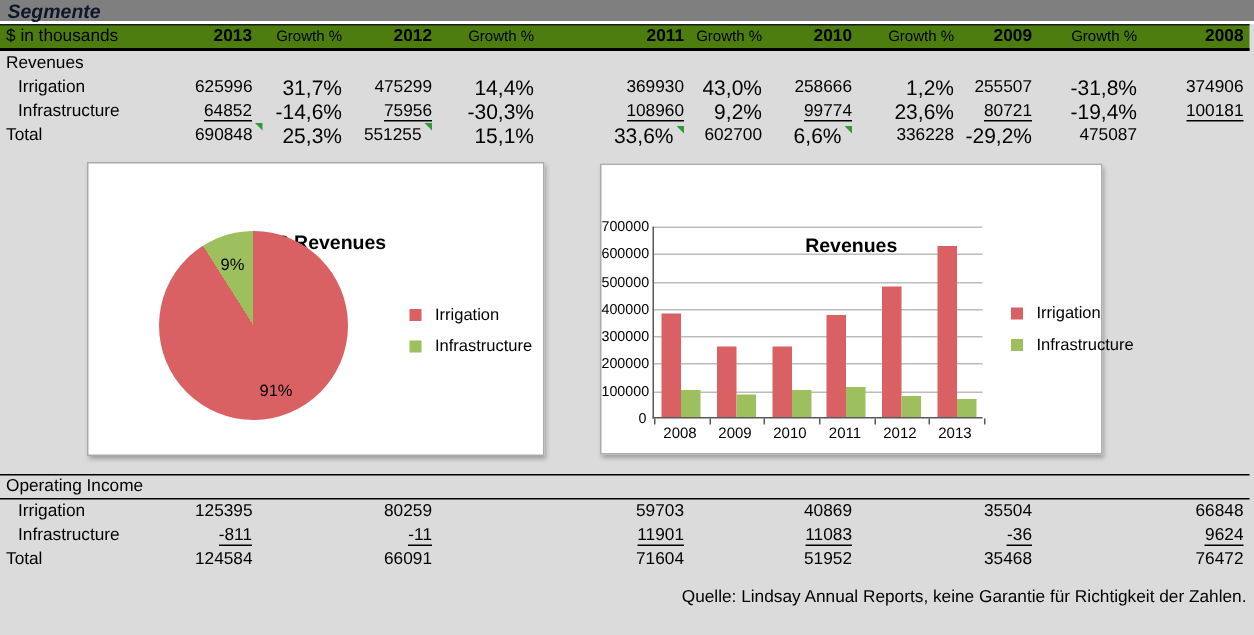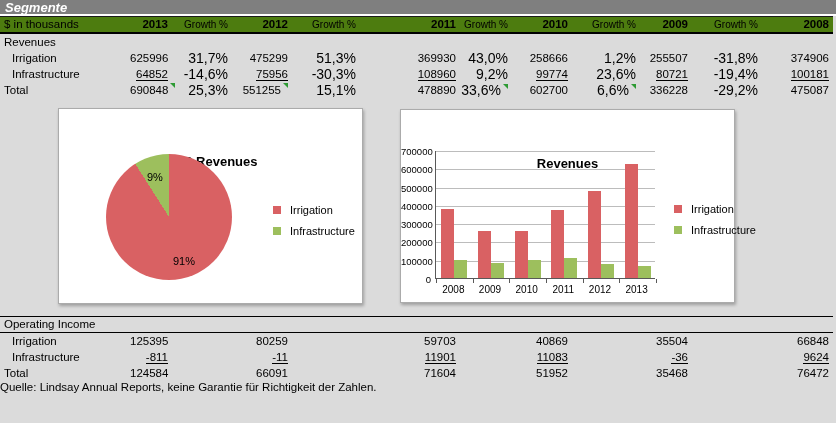--- a/index.html
+++ b/index.html
@@ -6,21 +6,21 @@
   html,body { margin:0; padding:0; }
   body {
     width:836px; height:423px; position:relative; overflow:hidden;
     background:#dbdbdb; color:#000;
     font-family:"Liberation Sans", sans-serif; font-size:11.5px;
   }
 
   
   .titlebar { height:16px; background:#7f7f7f; border-bottom:2px solid #fff;
     display:flex; align-items:center; padding:0 5px; }
-  .title-text { color:#ffffff; font-weight:bold; font-style:italic; font-size:13px; }
+  .title-text { color:#0f172a; font-weight:bold; font-style:italic; font-size:13px; }
 
   
   .grid { display:grid; width:833px;
     grid-template-columns:130px 42px 60px 60px 68px 100px 52px 60px 68px 52px 70px 71px; }
   .cell { height:16px; line-height:16px; white-space:nowrap; overflow:visible; }
   .cell.lbl { text-align:left; padding-left:4px; }
   .cell.indent { padding-left:12px; }
   .cell.num { text-align:right; padding-right:4px; }
   .cell.gr { font-size:14px; }
   .cell.hd { height:18px; line-height:15px; background:#4d7c0f;
@@ -57,21 +57,21 @@
   .bar { position:absolute; bottom:0; }
   .xtick { position:absolute; top:128px; width:1px; height:4px; background:#595959; }
   .bar-ylabels { position:absolute; left:0; top:41px; width:30px; height:128px; }
   .ytick { position:absolute; right:0; width:100%; text-align:right; font-size:9.5px; line-height:9px; }
   .bar-xlabels { position:absolute; left:34px; top:173px; width:220px; }
   .xlabel { display:inline-block; text-align:center; font-size:10px; }
   .bar-legend { position:absolute; left:273px; top:93px; }
 
   
   .op-section { margin-top:0; }
-  .footer { padding-right:5px; font-size:11.5px; }
+  .footer { margin-top:11px; text-align:right; padding-right:5px; font-size:11.5px; }
 </style>
 </head>
 <body>
 
 <div class="titlebar" style="background: rgb(127, 127, 127);">
   <span class="title-text">Segmente</span>
 </div>
 
 <div class="grid" id="revGrid">
     <div class="cell hd lbl">$ in thousands</div>
@@ -95,21 +95,21 @@
     <div class="cell "></div>
     <div class="cell "></div>
     <div class="cell "></div>
     <div class="cell "></div>
     <div class="cell "></div>
     <div class="cell "></div>
     <div class="cell lbl indent">Irrigation</div>
     <div class="cell num vl"><span>625996</span></div>
     <div class="cell num gr"><span>31,7%</span></div>
     <div class="cell num vl"><span>475299</span></div>
-    <div class="cell num gr"><span>51,3%</span></div>
+    <div class="cell num gr"><span>14,4%</span></div>
     <div class="cell num vl"><span>369930</span></div>
     <div class="cell num gr"><span>43,0%</span></div>
     <div class="cell num vl"><span>258666</span></div>
     <div class="cell num gr"><span>1,2%</span></div>
     <div class="cell num vl"><span>255507</span></div>
     <div class="cell num gr"><span>-31,8%</span></div>
     <div class="cell num vl"><span>374906</span></div>
     <div class="cell lbl indent">Infrastructure</div>
     <div class="cell num vl"><span class="uline">64852</span></div>
     <div class="cell num gr"><span>-14,6%</span></div>
@@ -120,21 +120,20 @@
     <div class="cell num vl"><span class="uline">99774</span></div>
     <div class="cell num gr"><span>23,6%</span></div>
     <div class="cell num vl"><span class="uline">80721</span></div>
     <div class="cell num gr"><span>-19,4%</span></div>
     <div class="cell num vl"><span class="uline">100181</span></div>
     <div class="cell lbl">Total</div>
     <div class="cell num vl"><span>690848</span><span class="flag"></span></div>
     <div class="cell num gr"><span>25,3%</span></div>
     <div class="cell num vl"><span>551255</span><span class="flag"></span></div>
     <div class="cell num gr"><span>15,1%</span></div>
-    <div class="cell num vl"><span>478890</span></div>
     <div class="cell num gr"><span>33,6%</span><span class="flag"></span></div>
     <div class="cell num vl"><span>602700</span></div>
     <div class="cell num gr"><span>6,6%</span><span class="flag"></span></div>
     <div class="cell num vl"><span>336228</span></div>
     <div class="cell num gr"><span>-29,2%</span></div>
     <div class="cell num vl"><span>475087</span></div>
   </div>
 
 <div class="charts">
 

